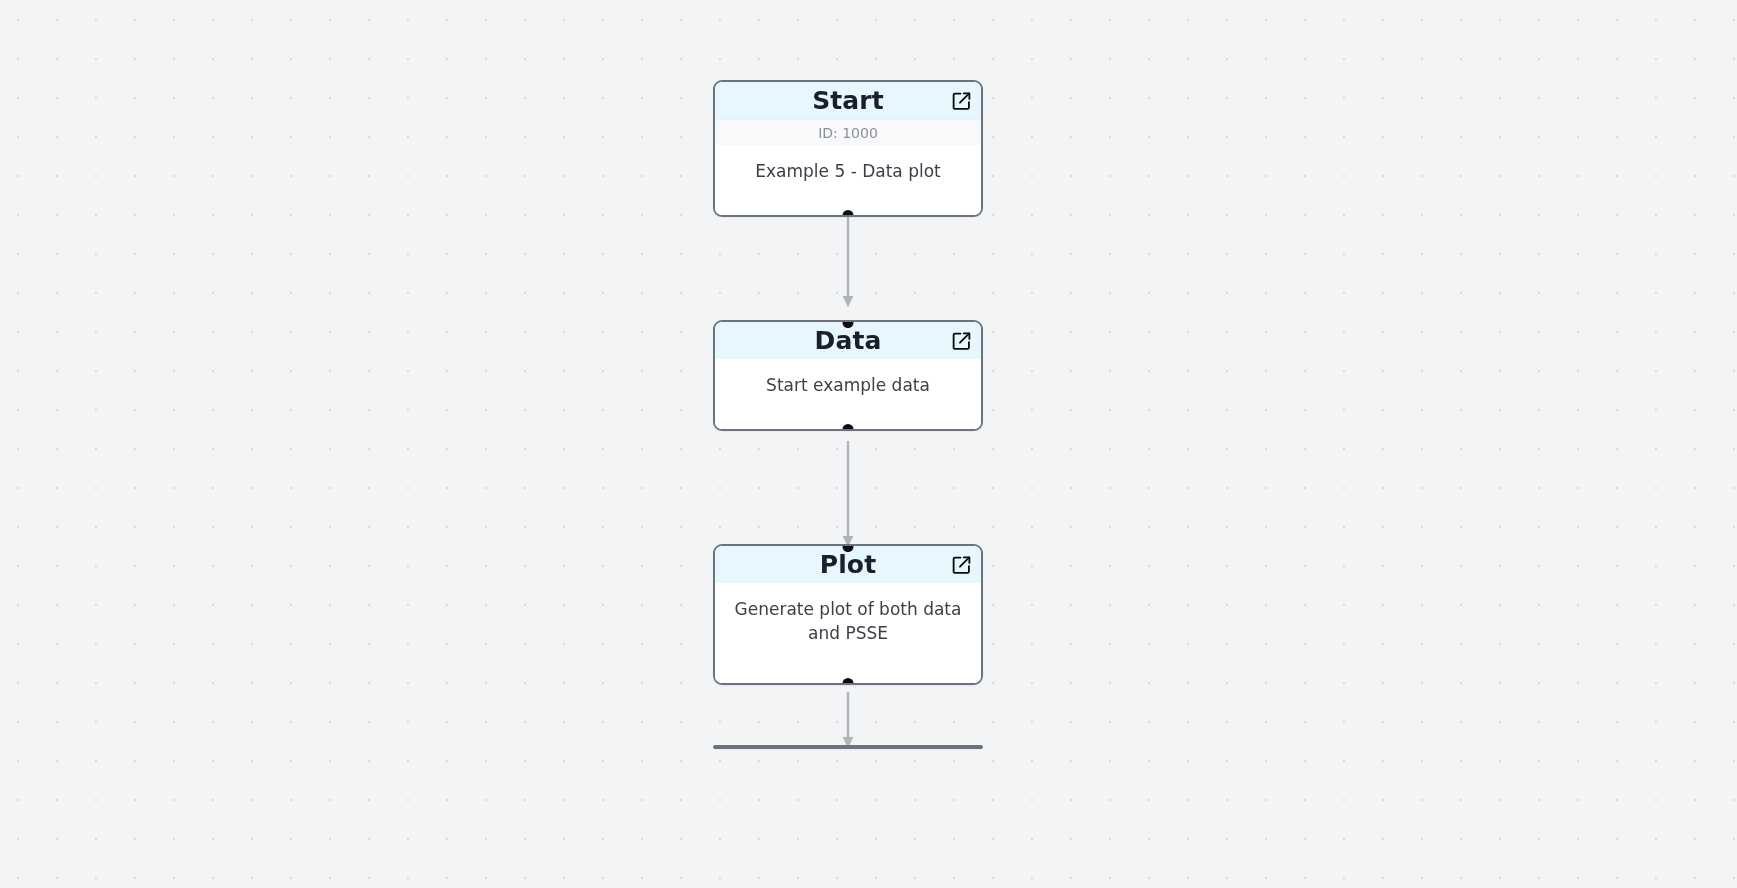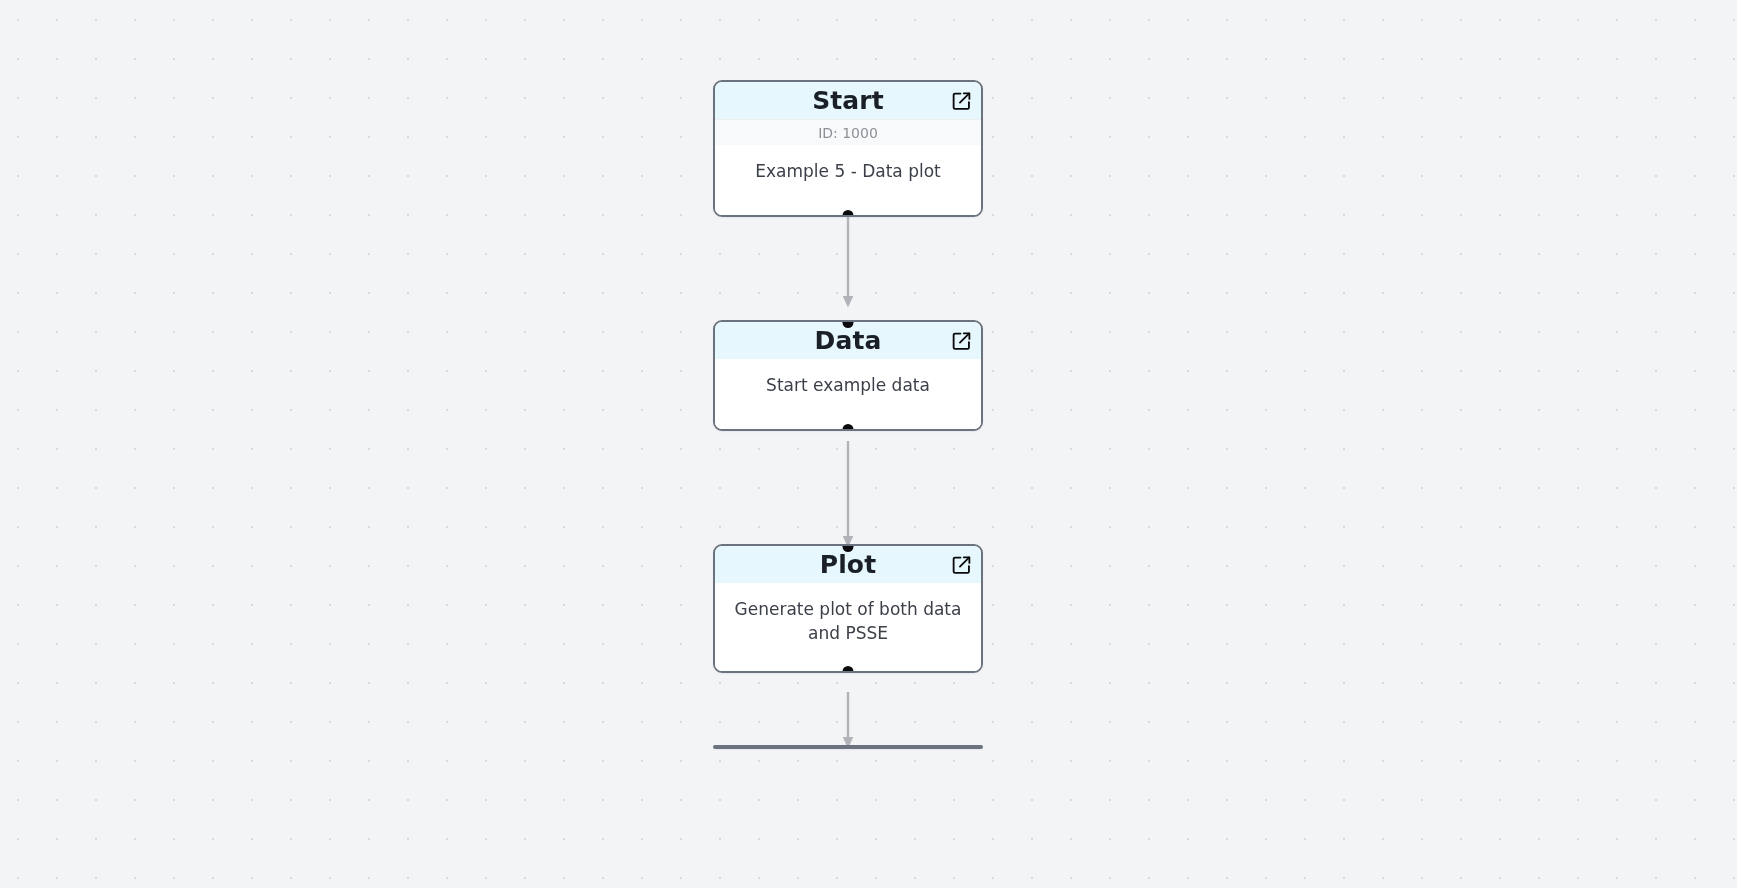--- a/index.html
+++ b/index.html
@@ -190,21 +190,21 @@
     <div class="node-header">
       <span class="node-title">Plot</span>
       <span class="open-icon">
         <svg width="21" height="21" viewBox="0 0 24 24" fill="none" stroke="#0b0b0d" stroke-width="2.1" stroke-linecap="round" stroke-linejoin="round">
           <path d="M20.5 13.2 V19.3 A1.7 1.7 0 0 1 18.8 21 H4.7 A1.7 1.7 0 0 1 3 19.3 V5.2 A1.7 1.7 0 0 1 4.7 3.5 H10.8"></path>
           <path d="M14.6 3.2 H21 V9.6"></path>
           <path d="M10.2 13.8 L20.6 3.5"></path>
         </svg>
       </span>
     </div>
-    <div class="node-body" style="padding-bottom:26px;">
+    <div class="node-body" style="padding-bottom:38px;">
       <span class="node-desc">Generate plot of both data and PSSE</span>
     </div>
   </div>
 
   <div class="node no-body" style="left:713px; top:745px;">
     <div class="handle top"></div>
   </div>
 
 </div>
 

